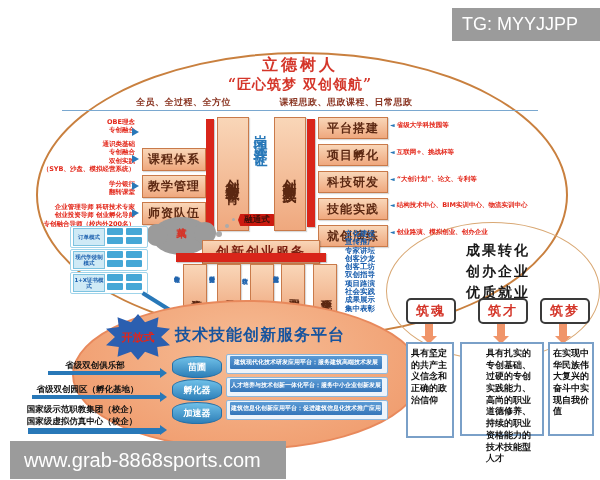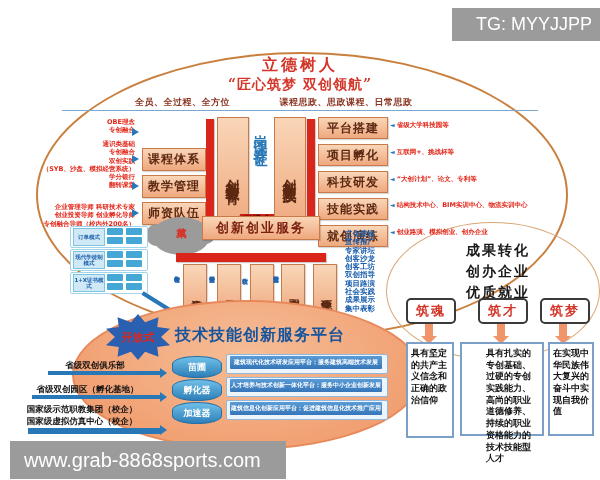--- a/index.html
+++ b/index.html
@@ -81,31 +81,31 @@
 </head>
 <body>
 
 <div class="stage">
 
   <div class="abs main-ellipse"></div>
   <div class="abs right-ellipse"></div>
 
   <div class="abs title">立德树人</div>
   <div class="abs subtitle">“匠心筑梦 双创领航”</div>
-  <div class="abs slogan" style="left:118px;width:112px;text-align:right;">全员、全过程、全方位</div>
+  <div class="abs slogan" style="left:136px;width:112px;text-align:left;">全员、全过程、全方位</div>
   <div class="abs slogan" style="left:228px;width:140px;text-align:center;margin-left:48px;">课程思政、思政课程、日常思政</div>
   <div class="abs topline"></div>
 
   <div class="abs note rnote" style="left:52px;top:118px;width:83px;">OBE理念
 专创融合</div>
   <div class="abs note rnote" style="left:2px;top:140px;width:133px;">通识类基础
 专创融合
 双创实践
 （SYB、沙盘、模拟经营系统）</div>
-  <div class="abs note rnote" style="left:52px;top:173px;width:83px;">学分银行
+  <div class="abs note rnote" style="left:52px;top:180px;width:83px;">学分银行
 翻转课堂</div>
   <div class="abs note rnote" style="left:0px;top:203px;width:135px;">企业管理导师 科研技术专家
 创业投资导师 创业孵化导师
 专创融合导师（校内外200名）</div>
   <div class="abs barrow" style="left:132px;top:128px;"></div>
   <div class="abs barrow" style="left:132px;top:155px;"></div>
   <div class="abs barrow" style="left:132px;top:182px;"></div>
   <div class="abs barrow" style="left:132px;top:209px;"></div>
 
   <div class="abs obox hbox" style="left:142px;top:148px;">课程体系</div>
@@ -151,21 +151,21 @@
   <div class="abs chip" style="left:107px;top:260px;width:16px;height:7px;"></div>
   <div class="abs chip" style="left:126px;top:260px;width:16px;height:7px;"></div>
   <div class="abs mgroup" style="left:70px;top:272px;width:76px;height:20px;"></div>
   <div class="abs mlabel" style="left:73px;top:274px;width:30px;height:16px;">1+X证书模式</div>
   <div class="abs chip" style="left:107px;top:274px;width:16px;height:7px;"></div>
   <div class="abs chip" style="left:126px;top:274px;width:16px;height:7px;"></div>
   <div class="abs chip" style="left:107px;top:283px;width:16px;height:7px;"></div>
   <div class="abs chip" style="left:126px;top:283px;width:16px;height:7px;"></div>
   <div class="abs harrow" style="left:140px;top:300px;width:34px;transform:rotate(32deg);"></div>
 
-  <div class="abs obox svchdr" style="left:202px;top:216px;">创新创业服务</div>
+  <div class="abs obox svchdr" style="left:202px;top:240px;">创新创业服务</div>
   <div class="abs redbar" style="left:176px;top:253px;width:150px;height:9px;"></div>
   <div class="abs tagv" style="left:174px;top:272px;">教学考核社会</div>
   <div class="abs obox vbox svbox" style="left:183px;top:264px;">分类评价</div>
   <div class="abs tagv" style="left:209px;top:272px;">竞赛科研创业</div>
   <div class="abs obox vbox svbox" style="left:217px;top:264px;">指导问诊</div>
   <div class="abs tagv" style="left:242px;top:274px;">政行企校</div>
   <div class="abs obox vbox svbox" style="left:250px;top:264px;">资源聚集</div>
   <div class="abs tagv" style="left:273px;top:272px;">典型选树宣传</div>
   <div class="abs obox vbox svbox" style="left:281px;top:264px;">双创典型</div>
   <div class="abs obox vbox svbox" style="left:313px;top:264px;">文化环境</div>
@@ -214,16 +214,16 @@
   <div class="abs pillbox" style="left:406px;top:298px;width:46px;height:22px;">筑魂</div>
   <div class="abs pillbox" style="left:478px;top:298px;width:46px;height:22px;">筑才</div>
   <div class="abs pillbox" style="left:540px;top:298px;width:46px;height:22px;">筑梦</div>
   <div class="abs oarrow" style="left:425px;top:324px;height:12px;"></div>
   <div class="abs oarrow" style="left:497px;top:324px;height:12px;"></div>
   <div class="abs oarrow" style="left:559px;top:324px;height:12px;"></div>
   <div class="abs obox2" style="left:406px;top:342px;width:48px;height:96px;">具有坚定的共产主义信念和正确的政治信仰</div>
   <div class="abs obox2" style="left:460px;top:342px;width:84px;height:94px;padding-left:24px;">具有扎实的专创基础、过硬的专创实践能力、高尚的职业道德修养、持续的职业资格能力的技术技能型人才</div>
   <div class="abs obox2" style="left:548px;top:342px;width:46px;height:94px;">在实现中华民族伟大复兴的奋斗中实现自我价值</div>
 
-  <div class="abs wm" style="left:452px;top:8px;width:148px;height:33px;font-size:18px;padding-left:24px;box-sizing:border-box;">TG: MYYJJPP</div>
+  <div class="abs wm" style="left:452px;top:8px;width:148px;height:33px;font-size:18px;padding-left:10px;box-sizing:border-box;">TG: MYYJJPP</div>
   <div class="abs wm" style="left:10px;top:441px;width:276px;height:38px;font-size:20px;padding-left:14px;box-sizing:border-box;">www.grab-8868sports.com</div>
 
 </div>
 
 </body></html>

